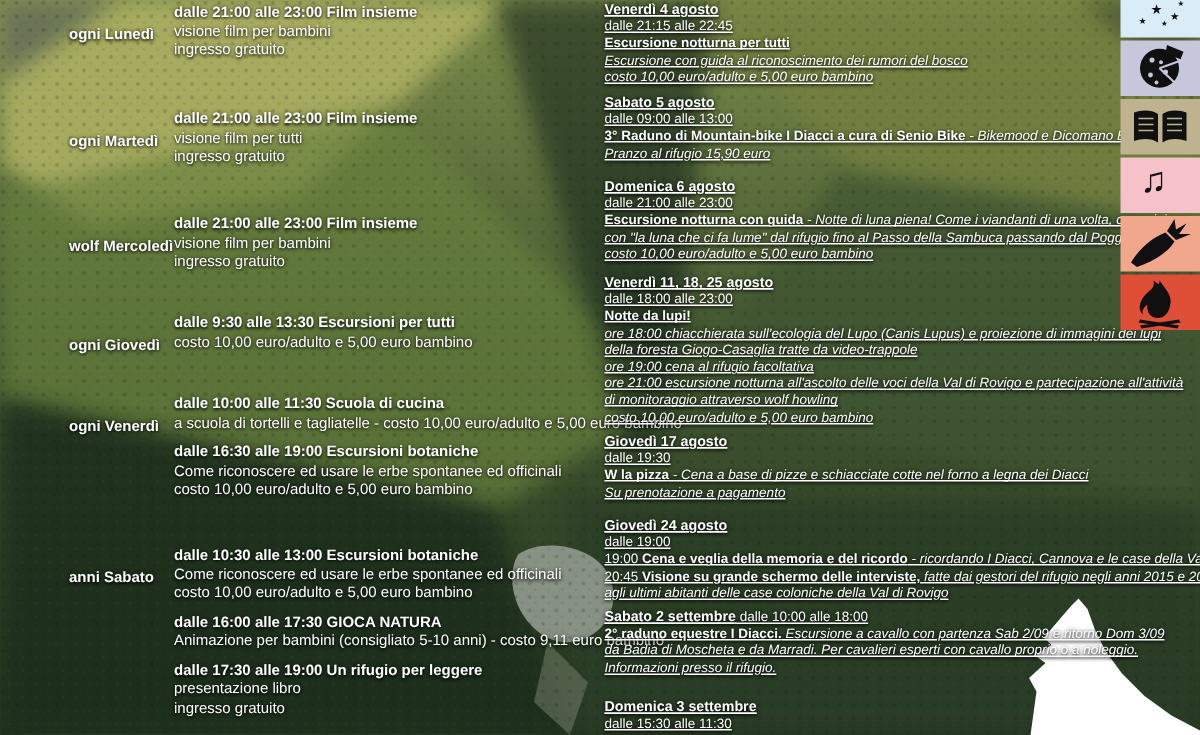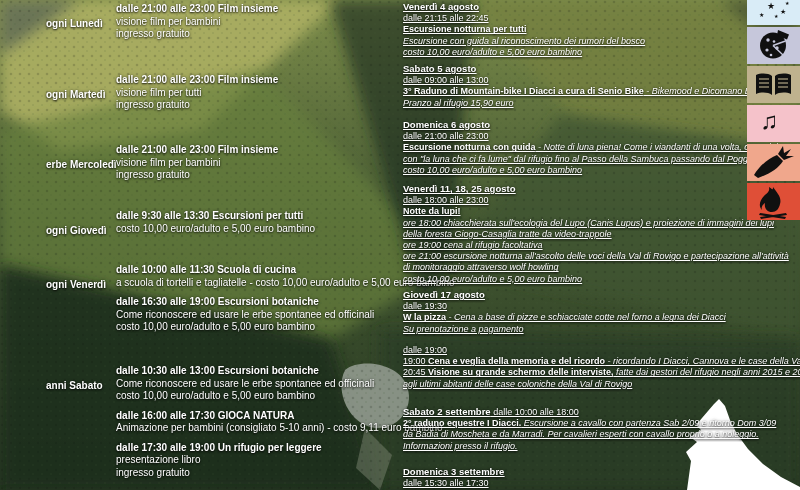--- a/index.html
+++ b/index.html
@@ -83,21 +83,21 @@
     <div class="wblock" style="top:74px">
       <div class="wday">ogni Martedì</div>
       <div class="wrows">
         <div class="ln b">dalle 21:00 alle 23:00 Film insieme</div>
         <div class="ln">visione film per tutti</div>
         <div class="ln">ingresso gratuito</div>
       </div>
     </div>
 
     <div class="wblock" style="top:144px">
-      <div class="wday">erbe Mercoledì</div>
+      <div class="wday">wolf Mercoledì</div>
       <div class="wrows">
         <div class="ln b">dalle 21:00 alle 23:00 Film insieme</div>
         <div class="ln">visione film per bambini</div>
         <div class="ln">ingresso gratuito</div>
       </div>
     </div>
 
     <div class="wblock" style="top:210px">
       <div class="wday">ogni Giovedì</div>
       <div class="wrows">
@@ -167,36 +167,37 @@
     </div>
 
     <div class="dblock" style="top:289px">
       <div class="ln"><span class="hdr">Giovedì 17 agosto</span></div>
       <div class="ln">dalle 19:30</div>
       <div class="ln"><span class="b">W la pizza</span><span class="i"> - Cena a base di pizze e schiacciate cotte nel forno a legna dei Diacci</span></div>
       <div class="ln"><span class="i">Su prenotazione a pagamento</span></div>
     </div>
 
     <div class="dblock" style="top:345px">
+      <div class="ln"><span class="hdr">Giovedì 24 agosto</span></div>
       <div class="ln">dalle 19:00</div>
       <div class="ln"><span>19:00 </span><span class="b">Cena e veglia della memoria e del ricordo</span><span class="i"> - ricordando I Diacci, Cannova e le case della Val di Rovigo</span></div>
       <div class="ln"><span>20:45 </span><span class="b">Visione su grande schermo delle interviste,</span><span class="i"> fatte dai gestori del rifugio negli anni 2015 e 2016,</span></div>
       <div class="ln"><span class="i">agli ultimi abitanti delle case coloniche della Val di Rovigo</span></div>
     </div>
 
     <div class="dblock" style="top:406px">
       <div class="ln"><span class="hdr">Sabato 2 settembre</span><span> dalle 10:00 alle 18:00</span></div>
       <div class="ln"><span class="b">2° raduno equestre I Diacci.</span><span class="i"> Escursione a cavallo con partenza Sab 2/09 e ritorno Dom 3/09</span></div>
       <div class="ln"><span class="i">da Badia di Moscheta e da Marradi. Per cavalieri esperti con cavallo proprio o a noleggio.</span></div>
       <div class="ln"><span class="i">Informazioni presso il rifugio.</span></div>
     </div>
 
     <div class="dblock" style="top:466px">
       <div class="ln"><span class="hdr">Domenica 3 settembre</span></div>
-      <div class="ln">dalle 15:30 alle 17:30</div>
+      <div class="ln">dalle 15:30 alle 11:30</div>
     </div>
 
   </div>
 
   <div class="tiles">
 
     <div class="tile" style="background: rgb(217, 236, 247);">
       <span class="star s1">★</span>
       <span class="star s2">★</span>
       <span class="star s3">★</span>

